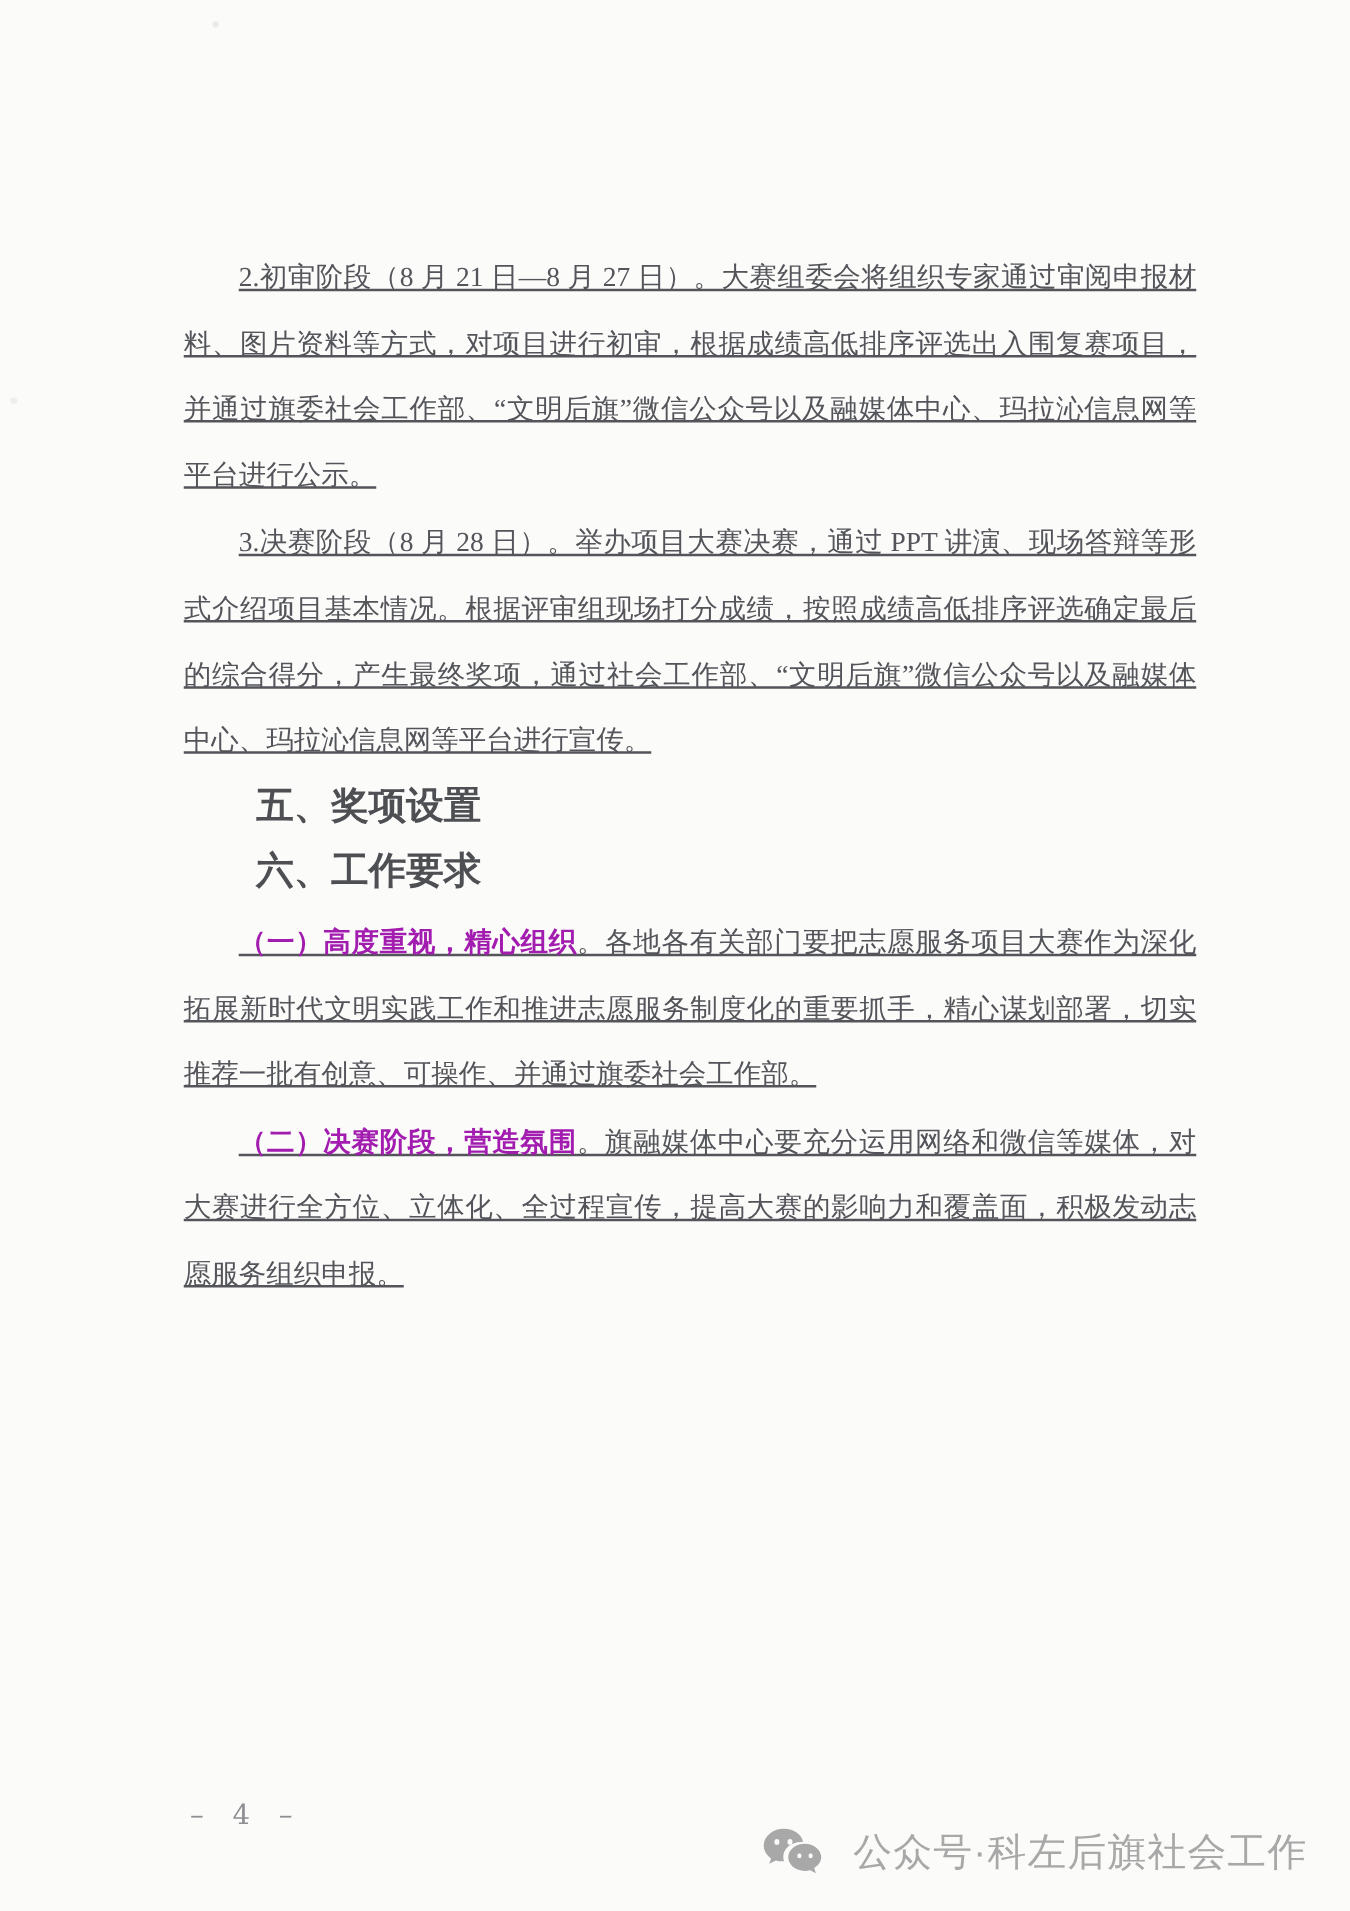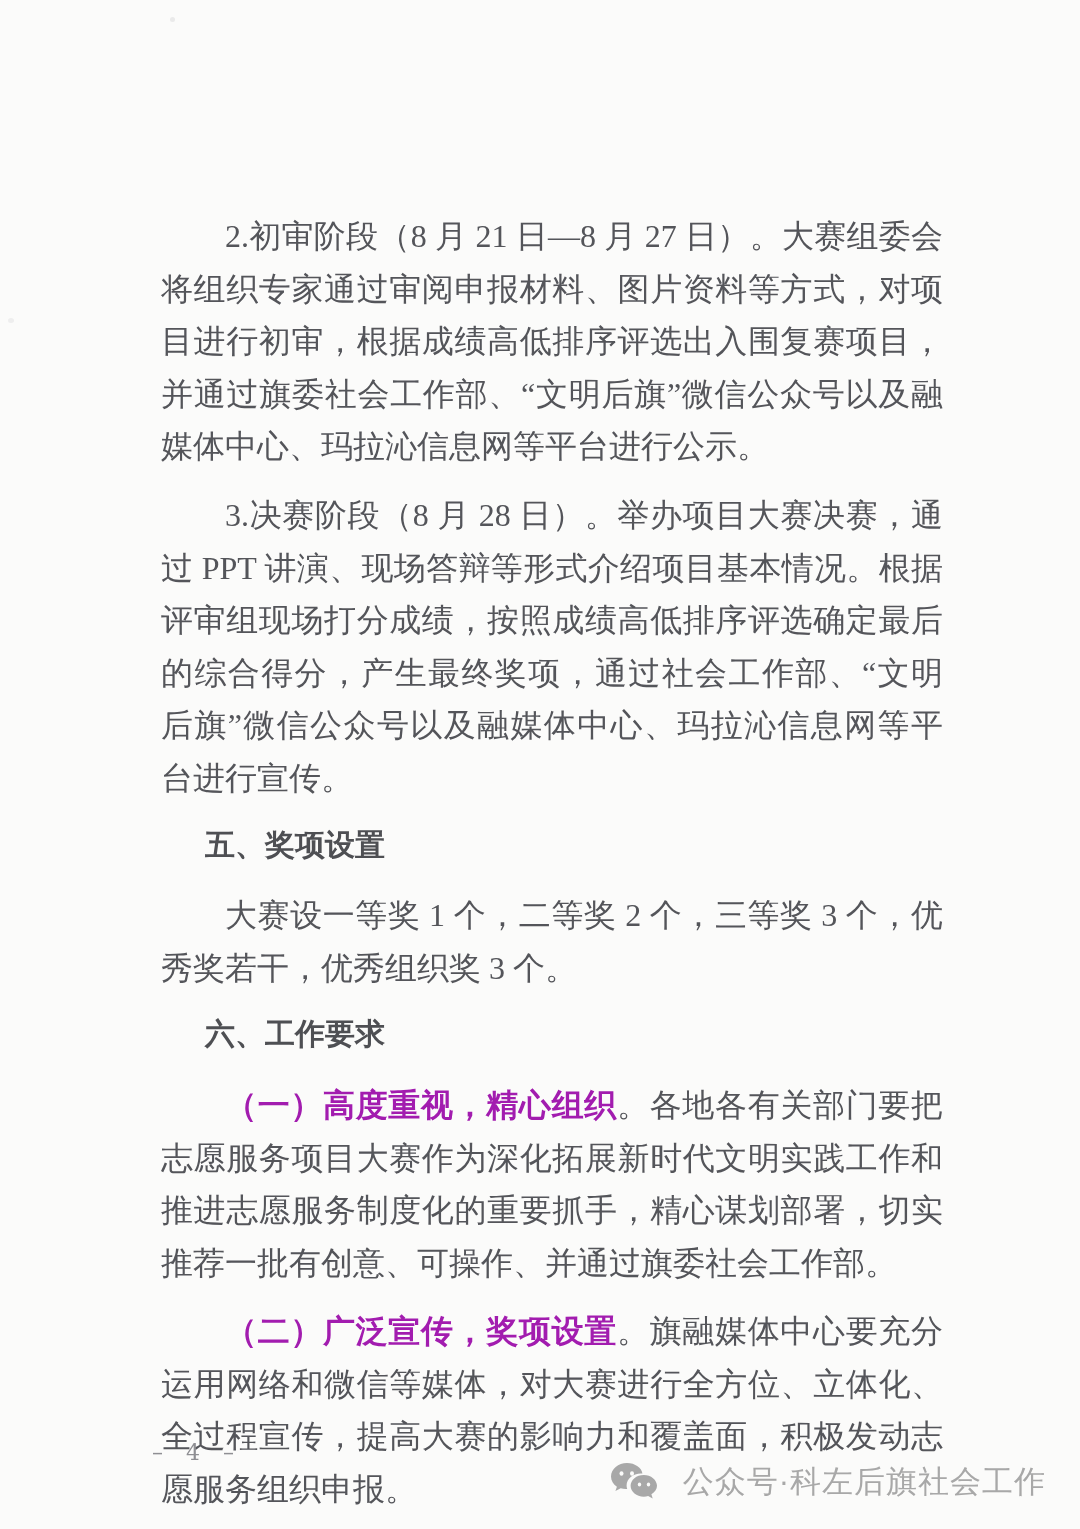--- a/index.html
+++ b/index.html
@@ -15,27 +15,28 @@
     overflow: hidden;
     font-family: "Liberation Serif", "DejaVu Serif", serif;
   }
   .content {
     position: absolute;
     left: 145px;
     top: 194px;
     width: 814px;
   }
   .content p {
-    margin: 16px;
+    margin: 2px;
     text-indent: 2em;
-    font-size: 32px;
+    font-size: 22px;
     line-height: 52.6px;
     text-align: justify;
     text-justify: inter-ideograph;
     color: #54555a;
+    text-decoration: underline;
   }
   .content h2 {
     margin: 0;
     text-indent: 2em;
     font-size: 30px;
     line-height: 52.6px;
     font-family: Liberation Mono, monospace;
     font-weight: 700;
     color: #4e4f53;
   }
@@ -82,27 +83,26 @@
   <span class="speck speck-2"></span>
 
   <main class="content">
 
     <p>2.初审阶段（8 月 21 日—8 月 27 日）。大赛组委会将组织专家通过审阅申报材料、图片资料等方式，对项目进行初审，根据成绩高低排序评选出入围复赛项目，并通过旗委社会工作部、“文明后旗”微信公众号以及融媒体中心、玛拉沁信息网等平台进行公示。</p>
 
     <p>3.决赛阶段（8 月 28 日）。举办项目大赛决赛，通过 PPT 讲演、现场答辩等形式介绍项目基本情况。根据评审组现场打分成绩，按照成绩高低排序评选确定最后的综合得分，产生最终奖项，通过社会工作部、“文明后旗”微信公众号以及融媒体中心、玛拉沁信息网等平台进行宣传。</p>
 
     <h2>五、奖项设置</h2>
 
-    <p>大赛设一等奖 1 个，二等奖 2 个，三等奖 3 个，优秀奖若干，优秀组织奖 3 个。</p>
 
     <h2>六、工作要求</h2>
 
     <p><span class="lead">（一）高度重视，精心组织</span><span>。各地各有关部门要把志愿服务项目大赛作为深化拓展新时代文明实践工作和推进志愿服务制度化的重要抓手，精心谋划部署，切实推荐一批有创意、可操作、并通过旗委社会工作部。</span></p>
 
-    <p><span class="lead">（二）广泛宣传，奖项设置</span><span>。旗融媒体中心要充分运用网络和微信等媒体，对大赛进行全方位、立体化、全过程宣传，提高大赛的影响力和覆盖面，积极发动志愿服务组织申报。</span></p>
+    <p><span class="lead">（二）决赛阶段，营造氛围</span><span>。旗融媒体中心要充分运用网络和微信等媒体，对大赛进行全方位、立体化、全过程宣传，提高大赛的影响力和覆盖面，积极发动志愿服务组织申报。</span></p>
 
   </main>
 
   <div class="page-number">– 4 –</div>
 
   <div class="watermark">
     <span>
       <svg width="50" height="42" viewBox="0 0 50 42" aria-hidden="true">
         <path fill="#a8a8a8" d="M18 2C9.2 2 2 8 2 15.4c0 4.2 2.3 7.9 5.9 10.3L6.4 30l5.3-2.7c1.6.5 3.3.7 5 .7.5 0 1 0 1.5-.1-.4-1.1-.6-2.3-.6-3.5 0-6.6 6.4-11.9 14.3-11.9l1.5.1C32.9 7 26.1 2 18 2z"></path>
         <path fill="#a8a8a8" d="M48 24.8c0-6-6.1-10.9-13.2-10.9-7.3 0-13.2 4.9-13.2 10.9s5.9 10.9 13.2 10.9c1.5 0 3-.2 4.3-.6l4.6 2.4-1.3-4.2c3.4-2.1 5.6-5.1 5.6-8.5z"></path>

